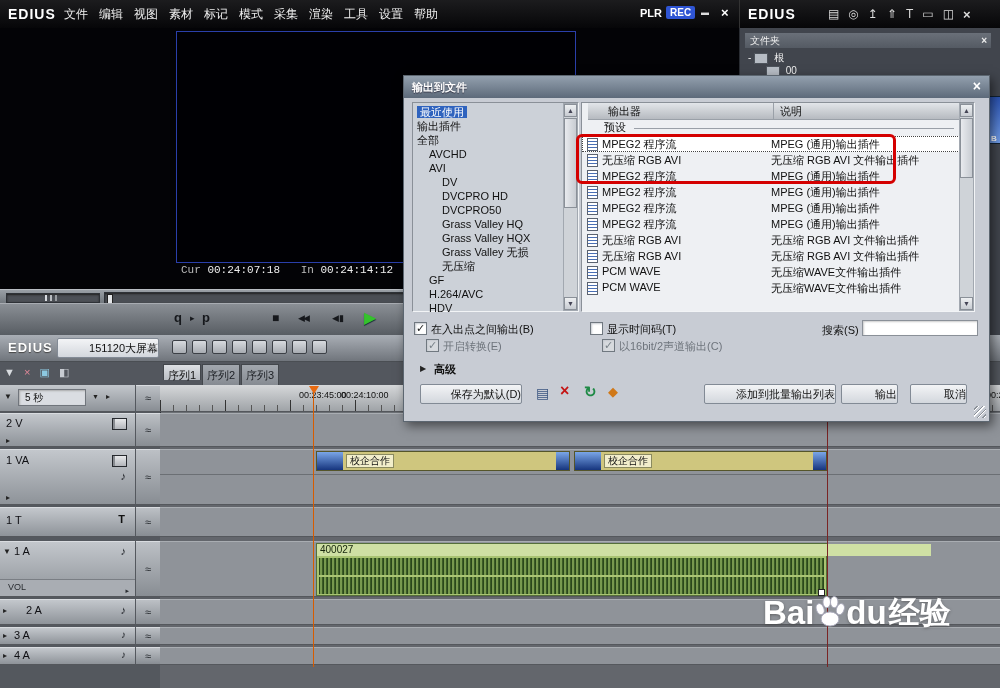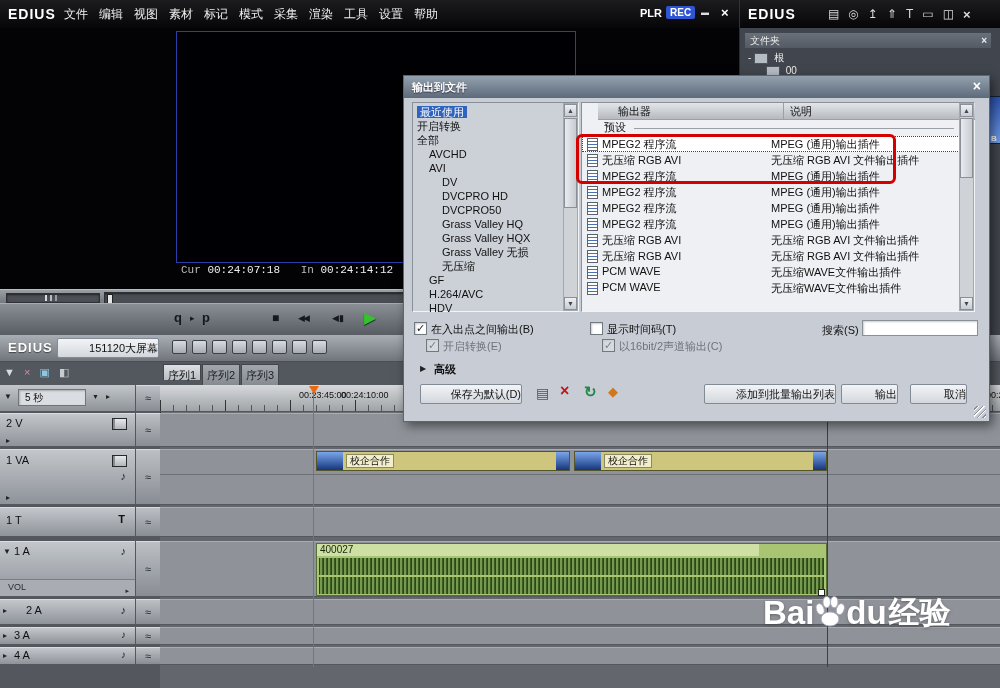--- a/index.html
+++ b/index.html
@@ -234,42 +234,42 @@
       <span class="abs" style="left:29px;top:2px;background:#f2eecb;border:1px solid #8a8a60;font-size:10px;color:#111;padding:0 3px;line-height:12px">校企合作</span>
       <div class="abs" style="right:0;top:0;width:13px;height:18px;background:linear-gradient(180deg,#7aa6e8,#16357e)"></div>
     </div>
     <div class="abs" style="left:574px;top:116px;width:253px;height:20px;background:#cfc67e;border:1px solid #55552a;box-sizing:border-box">
       <div class="abs" style="left:0;top:0;width:26px;height:18px;background:linear-gradient(180deg,#7aa6e8,#16357e)"></div>
       <span class="abs" style="left:29px;top:2px;background:#f2eecb;border:1px solid #8a8a60;font-size:10px;color:#111;padding:0 3px;line-height:12px">校企合作</span>
       <div class="abs" style="right:0;top:0;width:13px;height:18px;background:linear-gradient(180deg,#7aa6e8,#16357e)"></div>
     </div>
 
     <div class="abs" style="left:316px;top:208px;width:511px;height:53px;background:#a9c473;border:1px solid #55703a;box-sizing:border-box">
-      <div class="abs" style="left:0;top:0;width:442px;height:12px;background:#cfe0a4">
+      <div class="abs" style="left:0;top:0;width:614px;height:12px;background:#cfe0a4">
         <span style="position:absolute;left:3px;top:0;font-size:10px;color:#15240c">400027</span>
       </div>
       <div class="abs" style="left:2px;top:14px;width:505px;height:17px;background:repeating-linear-gradient(90deg,rgba(28,58,18,.9) 0 1px,rgba(78,118,48,.55) 1px 3px,rgba(40,74,24,.85) 3px 4px)"></div>
       <div class="abs" style="left:2px;top:33px;width:505px;height:17px;background:repeating-linear-gradient(90deg,rgba(28,58,18,.9) 0 1px,rgba(78,118,48,.55) 1px 3px,rgba(40,74,24,.85) 3px 4px)"></div>
       <div class="abs" style="left:501px;top:45px;width:5px;height:5px;background:#fff;border:1px solid #222"></div>
     </div>
 
     <div class="abs" style="left:827px;top:78px;width:1px;height:254px;background:#7a2424"></div>
     <div class="abs" style="left:309px;top:51px;width:0;height:0;border-left:5px solid transparent;border-right:5px solid transparent;border-top:8px solid #e86a10"></div>
     <div class="abs" style="left:313px;top:58px;width:1px;height:274px;background:#d65c00"></div>
   </div>
 
   <div class="abs" style="left:403px;top:75px;width:585px;height:345px;background:#c8ccd4;border:1px solid #5c6670;box-shadow:3px 4px 10px rgba(0,0,0,.5);z-index:40">
     <div class="abs" style="left:0;top:0;width:585px;height:22px;background:linear-gradient(180deg,#93a0ae,#5d6a7a)">
       <span class="abs" style="left:8px;top:4px;color:#fff;font-size:11px;font-weight:bold;text-shadow:0 1px 1px #334">输出到文件</span>
       <span class="abs" style="right:8px;top:2px;color:#fff;font-size:14px;font-weight:bold">×</span>
     </div>
 
     <div class="abs" style="left:8px;top:26px;width:167px;height:210px;background:#ccd1d8;border:1px solid;border-color:#8a9098 #f2f4f6 #f2f4f6 #8a9098;box-sizing:border-box;padding:2px 0 0 0">
       <div class="litem" style="padding-left:4px"><span class="sel">最近使用</span></div>
-      <div class="litem" style="padding-left:4px"><span>开启转换</span></div>
+      <div class="litem" style="padding-left:4px"><span>输出插件</span></div>
       <div class="litem" style="padding-left:4px"><span>全部</span></div>
       <div class="litem" style="padding-left:16px"><span>AVCHD</span></div>
       <div class="litem" style="padding-left:16px"><span>AVI</span></div>
       <div class="litem" style="padding-left:29px"><span>DV</span></div>
       <div class="litem" style="padding-left:29px"><span>DVCPRO HD</span></div>
       <div class="litem" style="padding-left:29px"><span>DVCPRO50</span></div>
       <div class="litem" style="padding-left:29px"><span>Grass Valley HQ</span></div>
       <div class="litem" style="padding-left:29px"><span>Grass Valley HQX</span></div>
       <div class="litem" style="padding-left:29px"><span>Grass Valley 无损</span></div>
       <div class="litem" style="padding-left:29px"><span>无压缩</span></div>
@@ -277,21 +277,21 @@
       <div class="litem" style="padding-left:16px"><span>H.264/AVC</span></div>
       <div class="litem" style="padding-left:16px"><span>HDV</span></div>
       <div class="sb" style="right:0;top:0;height:208px">
         <div class="sbb" style="top:0"><span>▲</span></div>
         <div class="sbt" style="top:14px;height:90px"></div>
         <div class="sbb" style="bottom:0"><span>▼</span></div>
       </div>
     </div>
 
     <div class="abs" style="left:177px;top:26px;width:394px;height:210px;background:#eef0f3;border:1px solid;border-color:#8a9098 #f2f4f6 #f2f4f6 #8a9098;box-sizing:border-box">
-      <div class="abs" style="left:16px;top:0;width:377px;height:16px;background:linear-gradient(180deg,#e2e5e9,#b6bac0);border-bottom:1px solid #9aa0a8">
+      <div class="abs" style="left:6px;top:0;width:377px;height:16px;background:linear-gradient(180deg,#e2e5e9,#b6bac0);border-bottom:1px solid #9aa0a8">
         <span class="abs" style="left:20px;top:1px;font-size:11px;color:#111">输出器</span>
         <div class="abs" style="left:185px;top:0;width:1px;height:16px;background:#9aa0a8"></div>
         <span class="abs" style="left:192px;top:1px;font-size:11px;color:#111">说明</span>
       </div>
       <div class="abs" style="left:0;top:17px;width:377px;height:15px">
         <span class="abs" style="left:22px;top:0;font-size:11px;color:#111">预设</span>
         <div class="abs" style="left:52px;top:8px;width:320px;height:1px;background:#9aa0a8"></div>
       </div>
       <div class="trow" style="top:33px;background:#fff;outline:1px dotted #444;outline-offset:-1px">
         <span class="ricon"></span>

